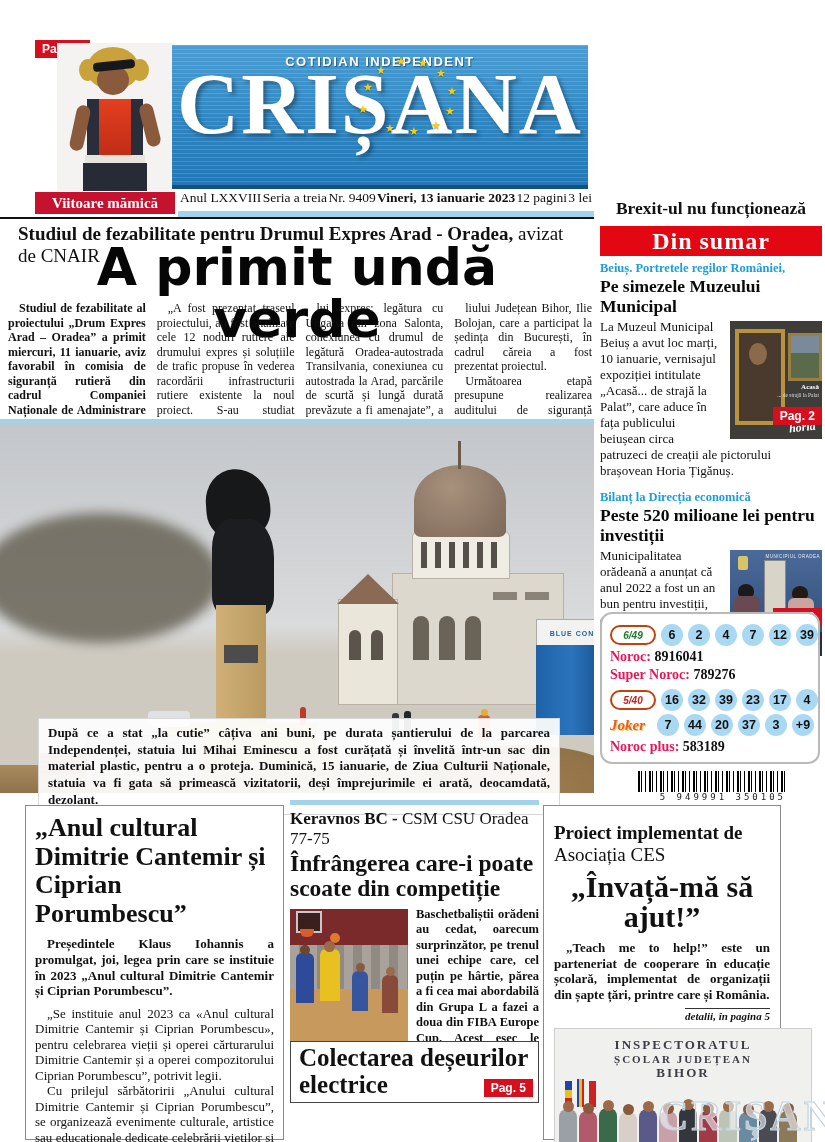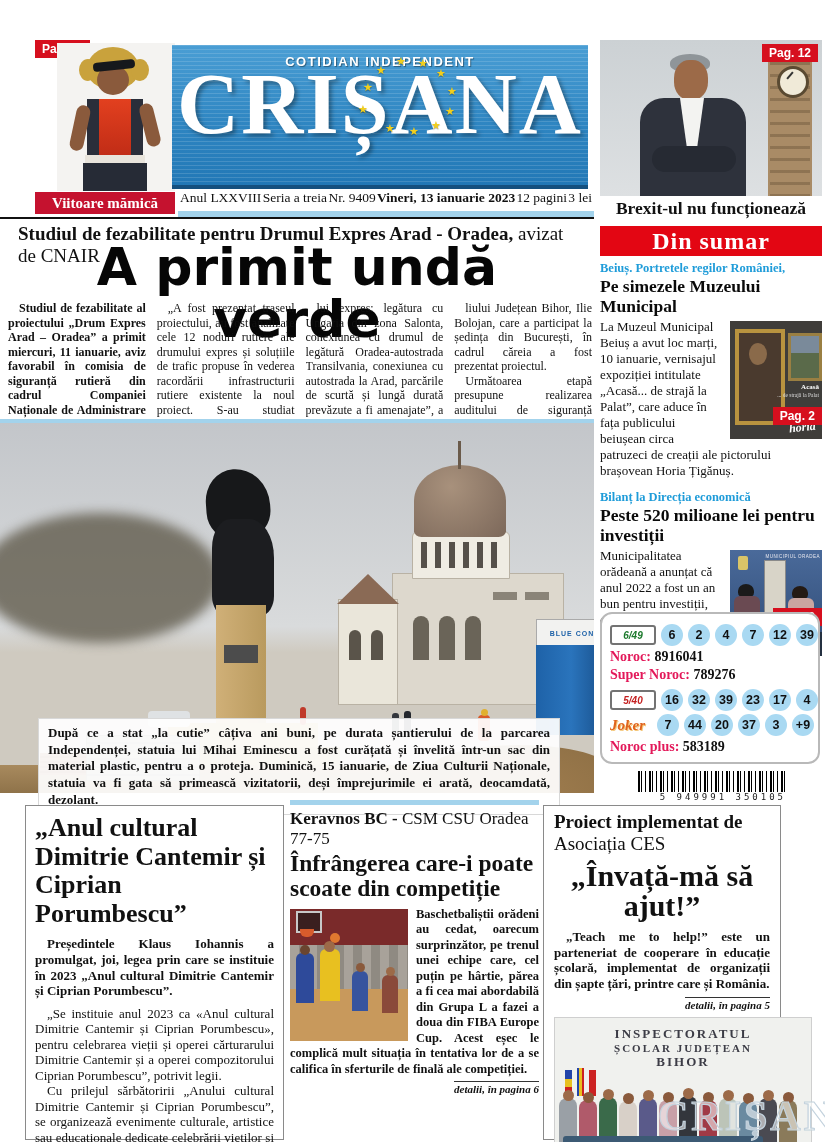--- a/index.html
+++ b/index.html
@@ -38,21 +38,21 @@
   .dinsumar{left:600px;top:226px;width:222px;height:30px;background:#e30613;color:#fff;
      display:flex;align-items:center;justify-content:center;
      font:bold 24px "Liberation Serif",serif;letter-spacing:1px;}
   .sb-kicker{font:bold 12.5px "Liberation Serif",serif;color:#1f9cd9;}
   .sb-head{font:bold 17.5px/1.12 "Liberation Serif",serif;color:#0a0a0a;margin:1px 0 3px 0;}
   .sb-body{font:13px/1.23 "Liberation Serif",serif;text-align:left;}
   
   .lotto{left:600px;top:612px;width:220px;height:152px;border:2px solid #b9b9b9;border-radius:12px;
      padding:7px 8px;box-sizing:border-box;background:#fff;}
   .draw{display:flex;align-items:center;gap:5px;margin:3px 0;}
-  .chip{width:42px;height:16px;border:2px solid #737373;border-radius:3px;display:flex;align-items:center;
+  .chip{width:42px;height:16px;border:2px solid #c2410c;border-radius:10px;display:flex;align-items:center;
      justify-content:center;font:italic bold 10px "Liberation Sans",sans-serif;color:#1d7a2d;flex:0 0 auto;}
   .chip.red{color:#c41f1f;}
   .joker-logo{width:42px;flex:0 0 auto;font:italic bold 15px "Liberation Serif",serif;color:#e0641e;
      text-shadow:1px 1px 0 #f5c77a;}
   .ball{width:22px;height:22px;border-radius:50%;background:#a9d9f2;display:flex;align-items:center;
      justify-content:center;font:bold 12.5px "Liberation Sans",sans-serif;color:#111;flex:0 0 auto;}
   .noroc{font:bold 14px "Liberation Serif",serif;margin:2px 0;}
   .noroc .lab{color:#e3195a;}
   
   .barcode{left:638px;top:771px;width:148px;height:30px;}
@@ -124,32 +124,20 @@
   <div class="abs dateline">
     <span>Anul LXXVIII</span>
     <span>Seria a treia</span>
     <span>Nr. 9409</span>
     <span style="font-weight:bold;">Vineri, 13 ianuarie 2023</span>
     <span>12 pagini</span>
     <span>3 lei</span>
   </div>
   <div class="abs blue-bar" style="left:178px;top:211px;width:416px;height:6px;"></div>
 
-  <div class="abs" style="left:600px;top:40px;width:222px;height:156px;background:linear-gradient(180deg,#ccd1d4,#dde0e2);overflow:hidden;">
-    <div class="abs" style="left:168px;top:6px;width:44px;height:150px;background:#a98b66;"></div>
-    <div class="abs" style="left:170px;top:10px;width:40px;height:150px;background:repeating-linear-gradient(180deg,rgba(90,70,45,.35) 0 3px,rgba(0,0,0,0) 3px 12px);"></div>
-    <div class="abs" style="left:177px;top:26px;width:26px;height:26px;background:#f0ead8;border:3px solid #5a4a32;border-radius:50%;"></div>
-    <div class="abs" style="left:189px;top:31px;width:2px;height:9px;background:#333;transform:rotate(40deg);"></div>
-    <div class="abs" style="left:70px;top:14px;width:40px;height:18px;background:#8f9599;border-radius:50% 50% 40% 40%;"></div>
-    <div class="abs" style="left:74px;top:20px;width:34px;height:40px;background:#9c6a48;border-radius:45%;"></div>
-    <div class="abs" style="left:40px;top:58px;width:106px;height:98px;background:#2e323c;border-radius:24px 24px 0 0;"></div>
-    <div class="abs" style="left:80px;top:58px;width:24px;height:52px;background:#f3f3f1;clip-path:polygon(0 0,100% 0,70% 100%,30% 100%);"></div>
-    <div class="abs" style="left:52px;top:106px;width:84px;height:26px;background:#262a33;border-radius:13px;"></div>
-    <span class="badge abs" style="right:4px;top:4px;">Pag. 12</span>
-  </div>
   <div class="abs dinsumar">Din sumar</div>
 
   <div class="abs brexit" style="left:597px;top:198px;width:228px;">Brexit-ul nu funcționează</div>
 
   <div class="abs blk" style="left:0px;top:217px;width:594px;height:2px;"></div>
   <div class="abs kicker" style="left:18px;top:223px;width:560px;">
     <b>Studiul de fezabilitate pentru Drumul Expres Arad - Oradea,</b><span> avizat de CNAIR</span>
   </div>
   <div class="abs big-head" style="left:8px;top:241px;width:578px;">A primit undă verde</div>
   <div class="abs cols" style="left:8px;top:301px;width:584px;height:117px;">
@@ -321,22 +309,26 @@
         <div class="abs" style="left:10px;top:36px;width:10px;height:10px;background:#6a4530;border-radius:50%;"></div>
         <div class="abs" style="left:62px;top:62px;width:16px;height:40px;background:#37549e;border-radius:6px 6px 0 0;"></div>
         <div class="abs" style="left:66px;top:54px;width:9px;height:9px;background:#8a5a3c;border-radius:50%;"></div>
         <div class="abs" style="left:92px;top:66px;width:16px;height:38px;background:#8a4a3a;border-radius:6px 6px 0 0;"></div>
         <div class="abs" style="left:96px;top:58px;width:9px;height:9px;background:#9c6a48;border-radius:50%;"></div>
       </div>
       <div class="mid-body">Baschetbaliștii orădeni au cedat, oarecum surprinzător, pe trenul unei echipe care, cel puțin pe hârtie, părea a fi cea mai abordabilă din Grupa L a fazei a doua din FIBA Europe Cup. Acest eșec le complică mult situația în tentativa lor de a se califica în sferturile de finală ale competiției.</div>
       <span class="details">detalii, în pagina 6</span>
     </div>
   </div>
-
-  <div class="abs boxed" style="left:543px;top:805px;width:238px;height:335px;padding:5px 10px;">
+  <div class="abs boxed" style="left:290px;top:1041px;width:249px;height:62px;border:1.5px solid #444;padding:2px 8px;">
+    <div class="elec-head">Colectarea deșeurilor electrice</div>
+    <span class="badge abs" style="right:5px;bottom:5px;">Pag. 5</span>
+  </div>
+
+  <div class="abs boxed" style="left:543px;top:805px;width:238px;height:335px;padding:16px 10px;">
     <div class="br-kicker"><b>Proiect implementat de </b><span>Asociația CES</span></div>
     <div class="br-head">„Învață-mă să ajut!”</div>
     <p class="lead-b" style="margin-bottom:2px;">„Teach me to help!” este un parteneriat de cooperare în educație școlară, implementat de organizații din șapte țări, printre care și România.</p>
     <div style="overflow:hidden;">
         <span class="details">detalii, în pagina 5</span>
       </div>
     <div style="position:relative;width:256px;height:168px;margin-top:6px;background:#f0f1ee;border:1px solid #cfcfcf;overflow:hidden;">
       <div class="sign-line" style="margin-top:8px;font-size:13px;">INSPECTORATUL</div>
       <div class="sign-line" style="font-size:11px;">ȘCOLAR JUDEȚEAN</div>
       <div class="sign-line" style="font-size:13px;">BIHOR</div>

